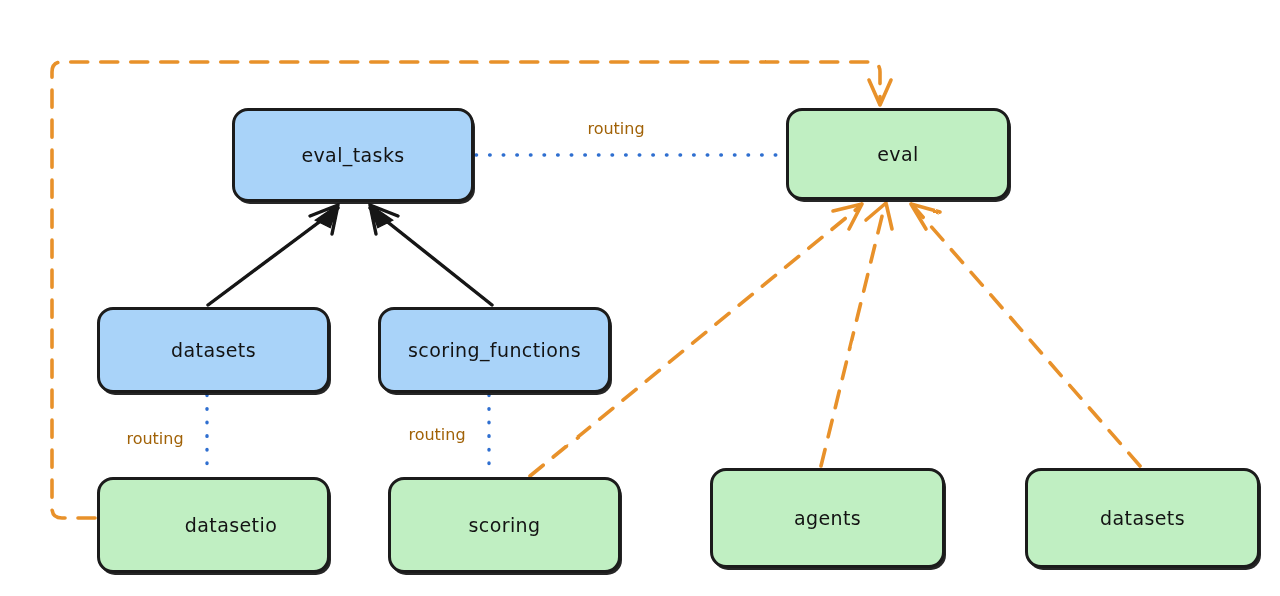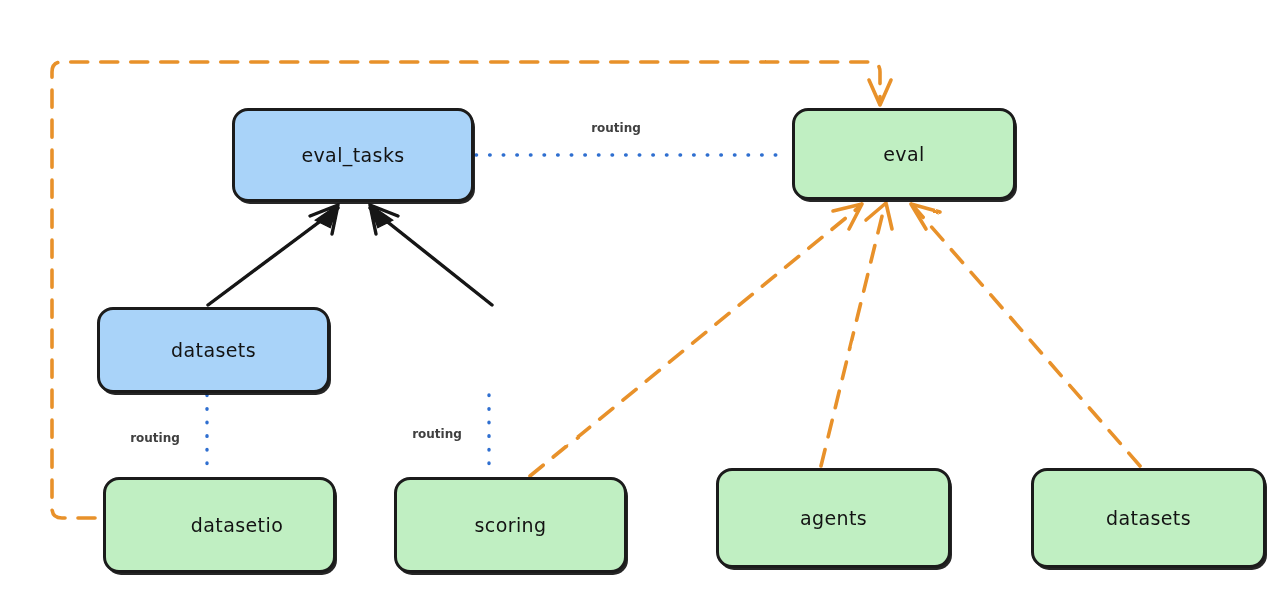--- a/index.html
+++ b/index.html
@@ -32,38 +32,36 @@
     justify-content: center;
     border: 3px solid #1b1b1b;
     border-radius: 16px;
     box-shadow: 2px 3px 0 -1px rgba(20,20,20,0.92);
   }
   .node-blue {
     background: #a9d3f9;
   }
   .node-green {
     background: #c0efc2;
-    margin-left: 6px;
   }
   .node-label {
     font-family: "DejaVu Sans", sans-serif;
     font-size: 19px;
     color: #131313;
     letter-spacing: 0.4px;
     white-space: nowrap;
     pointer-events: none;
   }
   .edge-label {
     position: absolute;
     font-family: "DejaVu Sans", sans-serif;
-    font-size: 12px;
-    color: #404040;
+    font-size: 16px;
+    color: #a16207;
     white-space: nowrap;
     transform: translate(-50%, -50%);
-    font-weight: bold;
   }
 </style>
 </head>
 <body>
 
 <div id="canvas">
 
   <svg id="edge-layer" viewBox="0 0 1280 596" xmlns="http://www.w3.org/2000/svg">
     <defs>
       <filter id="rough" x="-20%" y="-20%" width="140%" height="140%">
@@ -122,20 +120,23 @@
   </div>
 
   <div class="node node-green" style="left:786px; top:108px; width:224px; height:92px;">
     <span class="node-label">eval</span>
   </div>
 
   <div class="node node-blue" style="left:97px; top:307px; width:233px; height:86px;text-align:center;">
     <span class="node-label">datasets</span>
   </div>
 
+  <div class="node node-blue" style="left:378px; top:307px; width:233px; height:86px;">
+    <span class="node-label">scoring_functions</span>
+  </div>
 
   <div class="node node-green" style="left:97px; top:477px; width:233px; height:96px;padding-left:35px;">
     <span class="node-label">datasetio</span>
   </div>
 
   <div class="node node-green" style="left:710px; top:468px; width:235px; height:100px;">
     <span class="node-label">agents</span>
   </div>
 
   <div class="node node-green" style="left:388px; top:477px; width:233px; height:96px;">

